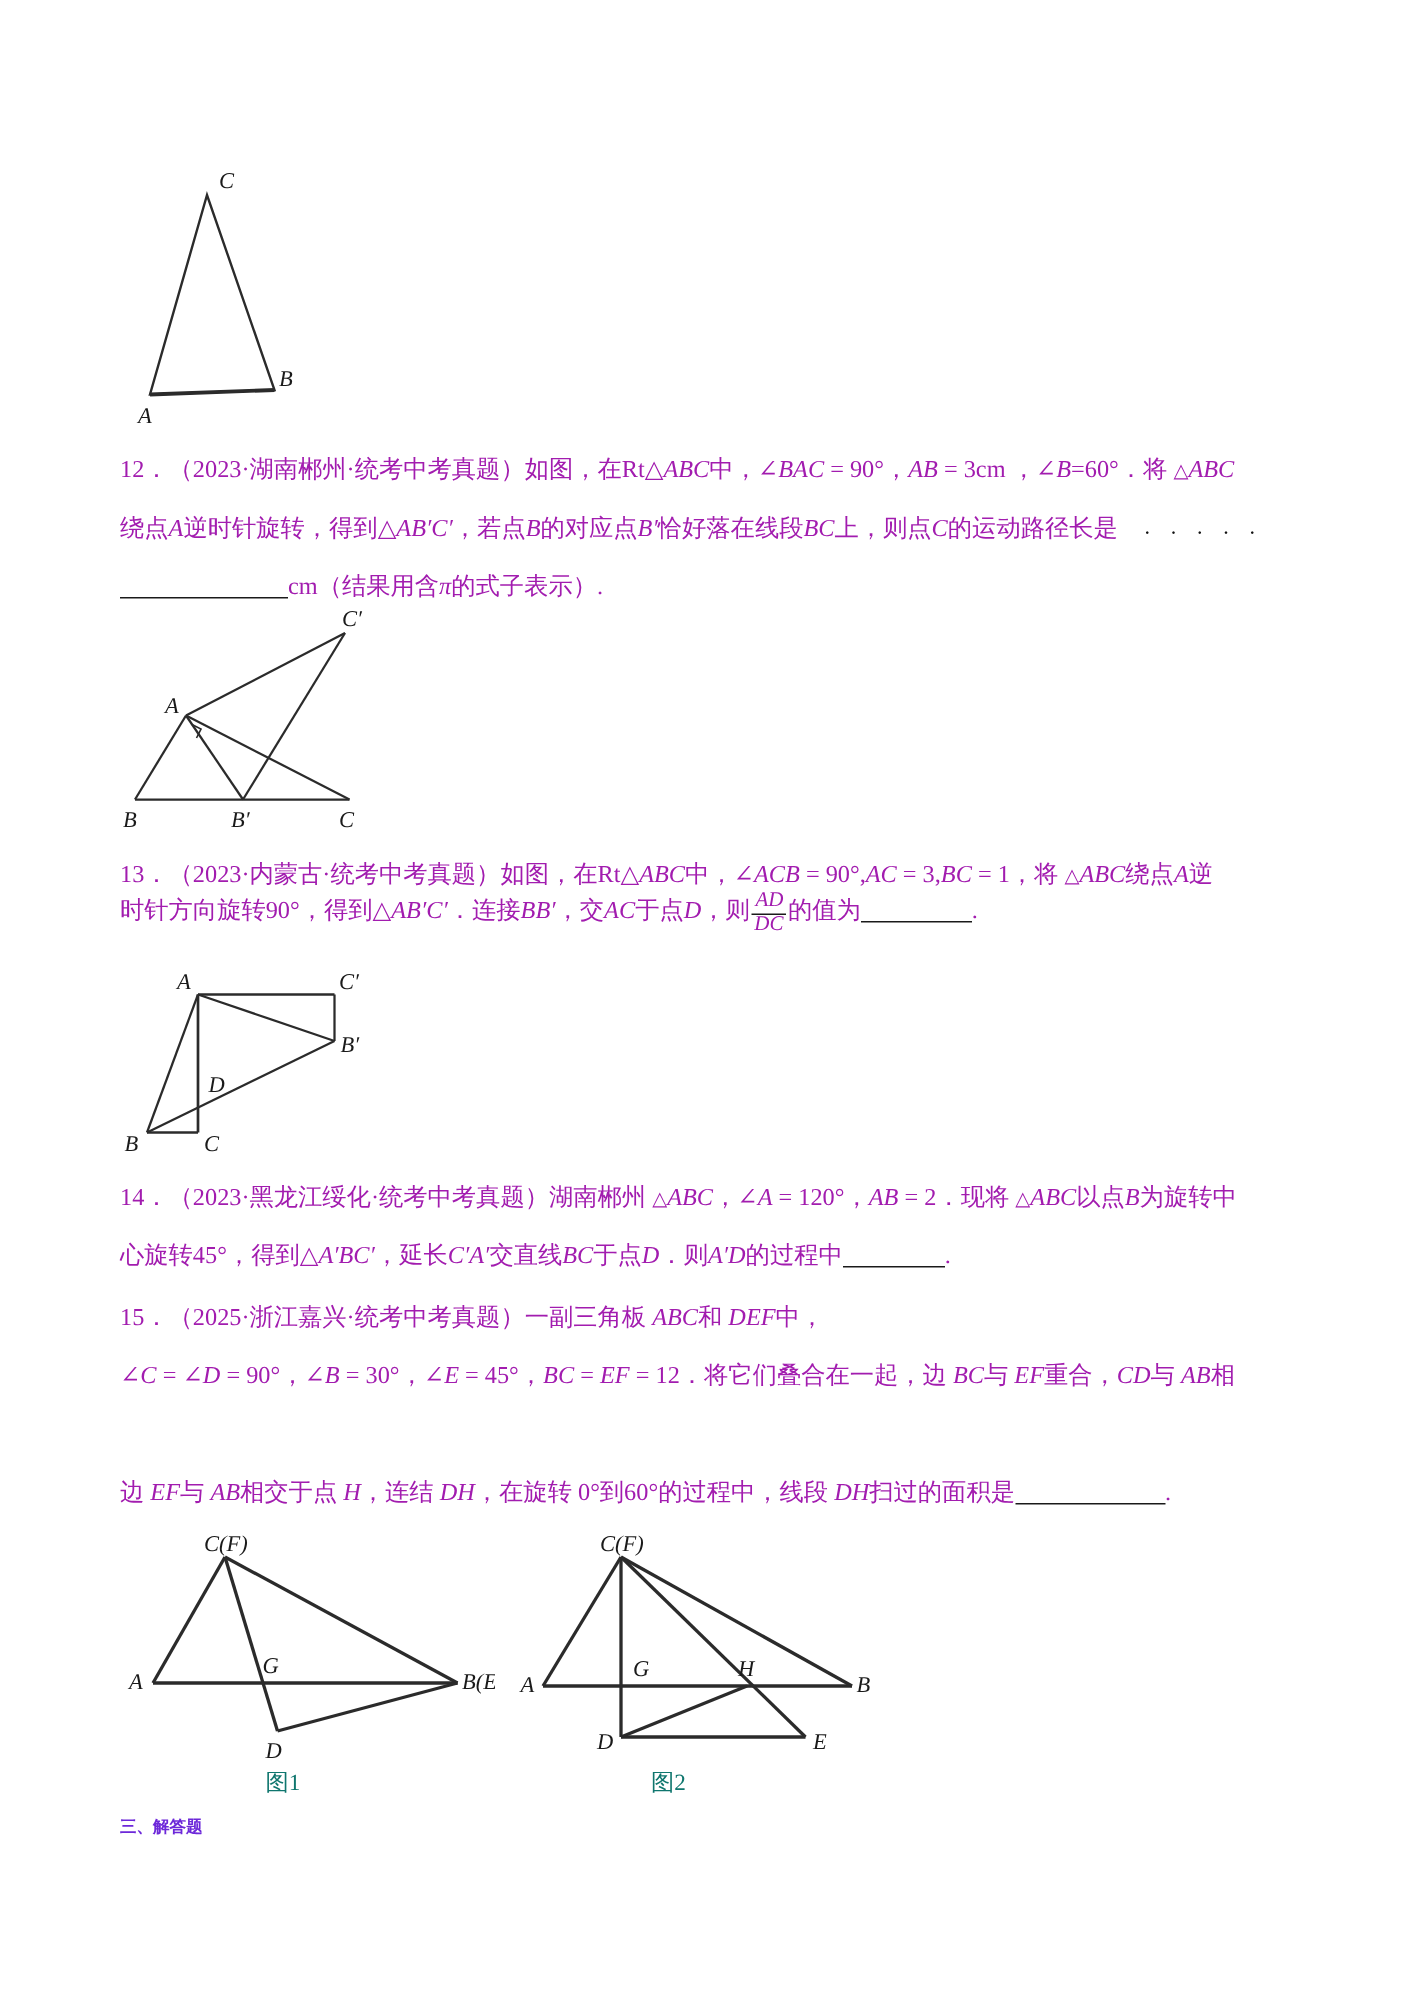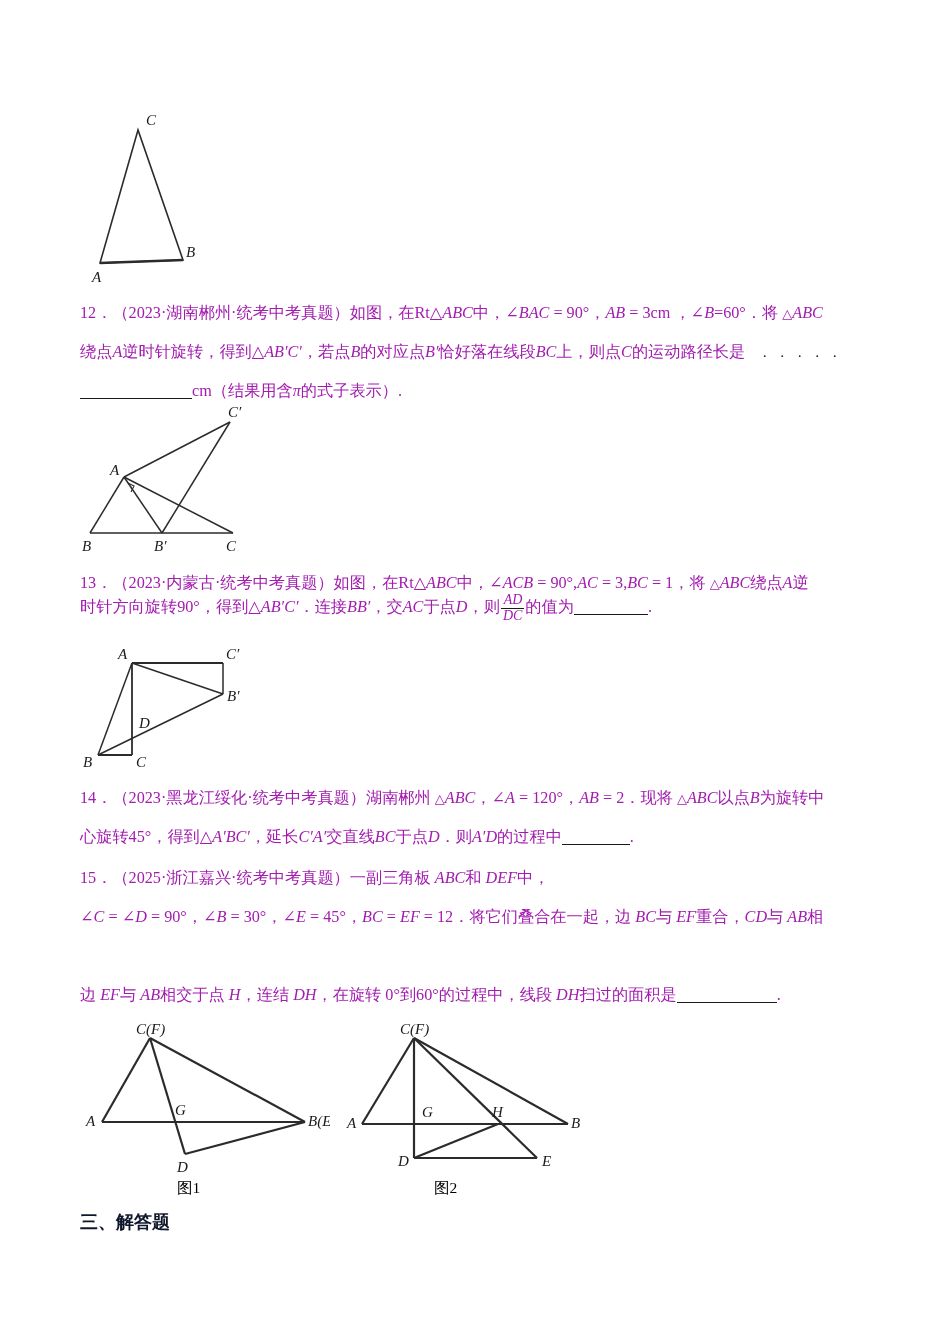--- a/index.html
+++ b/index.html
@@ -41,29 +41,29 @@
     vertical-align: baseline;
   }
   .blank {
     display: inline-block;
     border-bottom: 1.3px solid #1a1a1a;
     vertical-align: -3px;
   }
   .figcaption {
     position: absolute;
     font-size: 15.5px;
-    color: #000000;
+    color: #0f766e;
     font-family: "Liberation Serif", "DejaVu Serif", serif;
   }
   .sec-head {
     position: absolute;
-    font-size: 18px;
+    font-size: 11px;
     font-weight: bold;
     font-family: "Liberation Sans", "DejaVu Sans", sans-serif;
-    color: #0f172a;
+    color: #6d28d9;
   }
   svg text {
     font-family: "Liberation Serif", "DejaVu Serif", serif;
     font-style: italic;
     fill: #1a1a1a;
   }
   svg .lbl {
     font-size: 15px;
   }
   svg line, svg polyline, svg path, svg polygon {

